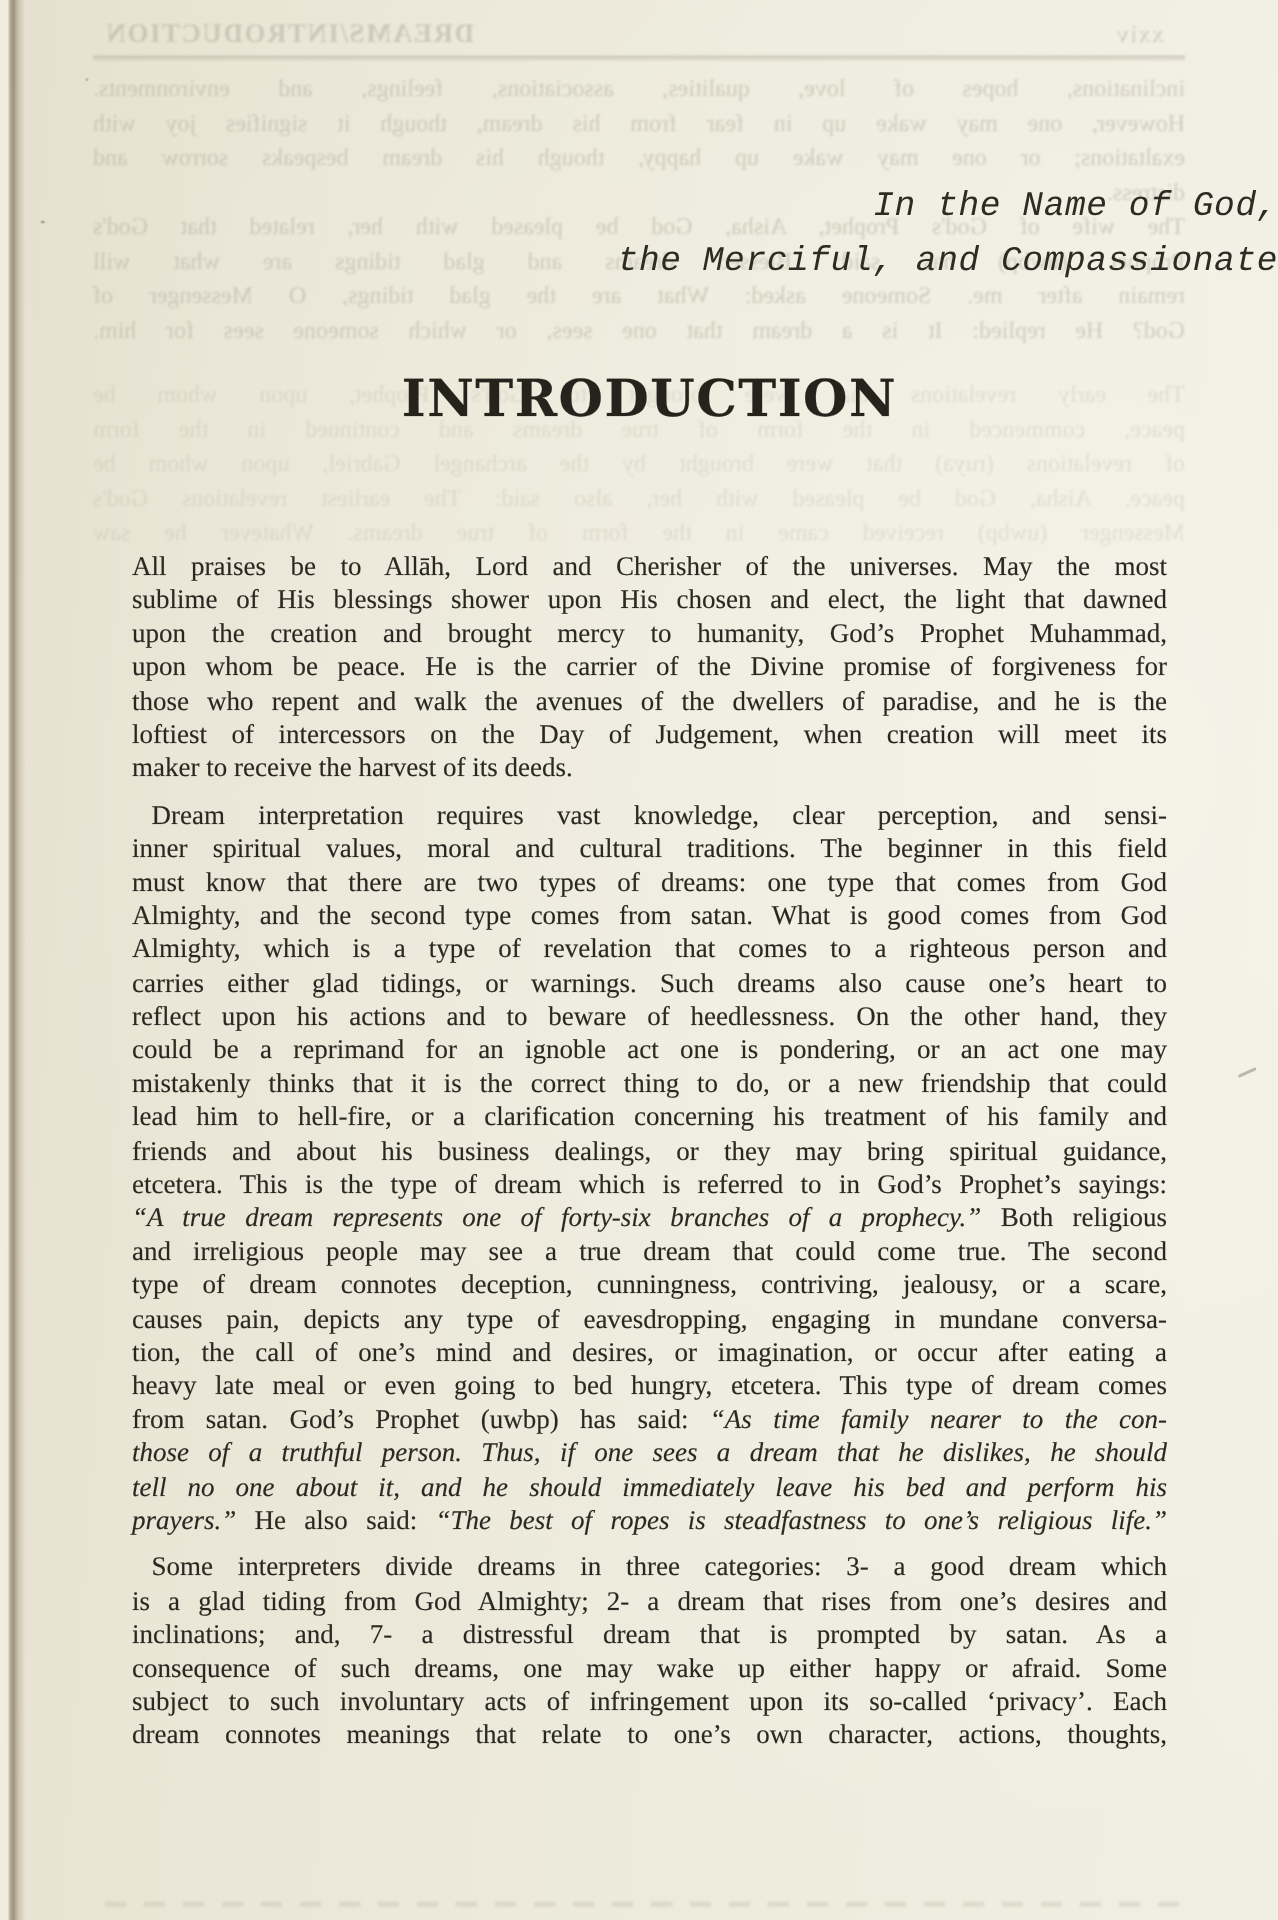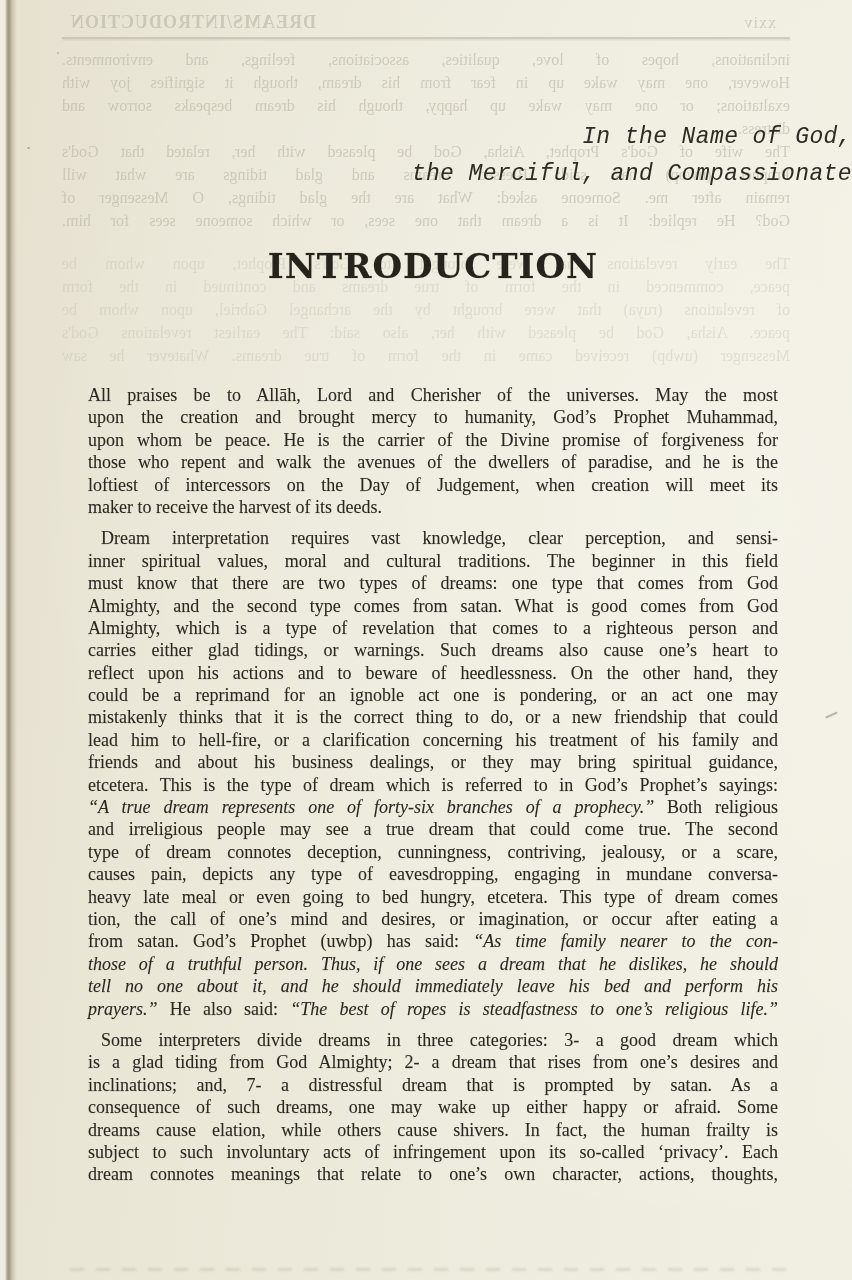--- a/index.html
+++ b/index.html
@@ -34,21 +34,21 @@
   }
   
   .heading {
     position:absolute; left:88px; width:690px; top:246px; z-index:2; margin:0;
     text-align:center; font-family:"DejaVu Serif", serif; font-weight:bold;
     font-size:34px; letter-spacing:1px; color:#26231c;
     -webkit-text-stroke:0.3px rgba(38,35,28,0.4);
   }
   
   .body-text {
-    position:absolute; left:88px; top:384px; width:690px; z-index:2;
+    position:absolute; left:88px; top:366px; width:690px; z-index:2;
     font-size:18px; color:#2b2822;
     -webkit-text-stroke:0.25px rgba(43,40,34,0.35);
   }
   .para { margin-top:9px; }
   .para:first-child { margin-top:0; }
   .t-line { line-height:22.4px; height:22.4px; text-align:justify; text-align-last:justify; }
   .t-line.endline { text-align-last:left; }
   .para.indent .t-line:first-child { text-indent:13px; }
   .it { font-style:italic; }
   
@@ -108,20 +108,21 @@
   <div class="invocation">
     <div class="inv-line">In the Name of God,</div>
     <div class="inv-line">the Merciful, and Compassionate</div>
   </div>
 
   <h1 class="heading">INTRODUCTION</h1>
 
   <div class="body-text" id="body-text">
       <div class="para">
         <div class="t-line"><span>All praises be to Allāh, Lord and Cherisher of the universes. May the most</span></div>
+        <div class="t-line"><span>sublime of His blessings shower upon His chosen and elect, the light that dawned</span></div>
         <div class="t-line"><span>upon the creation and brought mercy to humanity, God’s Prophet Muhammad,</span></div>
         <div class="t-line"><span>upon whom be peace. He is the carrier of the Divine promise of forgiveness for</span></div>
         <div class="t-line"><span>those who repent and walk the avenues of the dwellers of paradise, and he is the</span></div>
         <div class="t-line"><span>loftiest of intercessors on the Day of Judgement, when creation will meet its</span></div>
         <div class="t-line endline"><span>maker to receive the harvest of its deeds.</span></div>
       </div>
       <div class="para indent">
         <div class="t-line"><span>Dream interpretation requires vast knowledge, clear perception, and sensi-</span></div>
         <div class="t-line"><span>inner spiritual values, moral and cultural traditions. The beginner in this field</span></div>
         <div class="t-line"><span>must know that there are two types of dreams: one type that comes from God</span></div>
@@ -131,33 +132,32 @@
         <div class="t-line"><span>reflect upon his actions and to beware of heedlessness. On the other hand, they</span></div>
         <div class="t-line"><span>could be a reprimand for an ignoble act one is pondering, or an act one may</span></div>
         <div class="t-line"><span>mistakenly thinks that it is the correct thing to do, or a new friendship that could</span></div>
         <div class="t-line"><span>lead him to hell-fire, or a clarification concerning his treatment of his family and</span></div>
         <div class="t-line"><span>friends and about his business dealings, or they may bring spiritual guidance,</span></div>
         <div class="t-line"><span>etcetera. This is the type of dream which is referred to in God’s Prophet’s sayings:</span></div>
         <div class="t-line"><span class="it">“A true dream represents one of forty-six branches of a prophecy.”</span><span> Both religious</span></div>
         <div class="t-line"><span>and irreligious people may see a true dream that could come true. The second</span></div>
         <div class="t-line"><span>type of dream connotes deception, cunningness, contriving, jealousy, or a scare,</span></div>
         <div class="t-line"><span>causes pain, depicts any type of eavesdropping, engaging in mundane conversa-</span></div>
+        <div class="t-line"><span>tion, the call of one’s mind and desires, or imagination, or occur after eating a</span></div>
         <div class="t-line"><span>heavy late meal or even going to bed hungry, etcetera. This type of dream comes</span></div>
-        <div class="t-line"><span>tion, the call of one’s mind and desires, or imagination, or occur after eating a</span></div>
         <div class="t-line"><span>from satan. God’s Prophet (uwbp) has said: </span><span class="it">“As time family nearer to the con-</span></div>
         <div class="t-line"><span class="it">those of a truthful person. Thus, if one sees a dream that he dislikes, he should</span></div>
         <div class="t-line"><span class="it">tell no one about it, and he should immediately leave his bed and perform his</span></div>
         <div class="t-line"><span class="it">prayers.”</span><span> He also said: </span><span class="it">“The best of ropes is steadfastness to one’s religious life.”</span></div>
       </div>
       <div class="para indent">
         <div class="t-line"><span>Some interpreters divide dreams in three categories: 3- a good dream which</span></div>
         <div class="t-line"><span>is a glad tiding from God Almighty; 2- a dream that rises from one’s desires and</span></div>
         <div class="t-line"><span>inclinations; and, 7- a distressful dream that is prompted by satan. As a</span></div>
         <div class="t-line"><span>consequence of such dreams, one may wake up either happy or afraid. Some</span></div>
-        <div class="t-line"><span>dreams cause elation, while others cause shivers. In fact, the human frailty is</span></div>
         <div class="t-line"><span>subject to such involuntary acts of infringement upon its so-called ‘privacy’. Each</span></div>
         <div class="t-line"><span>dream connotes meanings that relate to one’s own character, actions, thoughts,</span></div>
       </div>
     </div>
 
   <div class="edge-left"></div>
   <div class="scratch"></div>
   <div class="speck s1"></div>
   <div class="speck s2"></div>
   <div class="bottom-smudge"></div>

